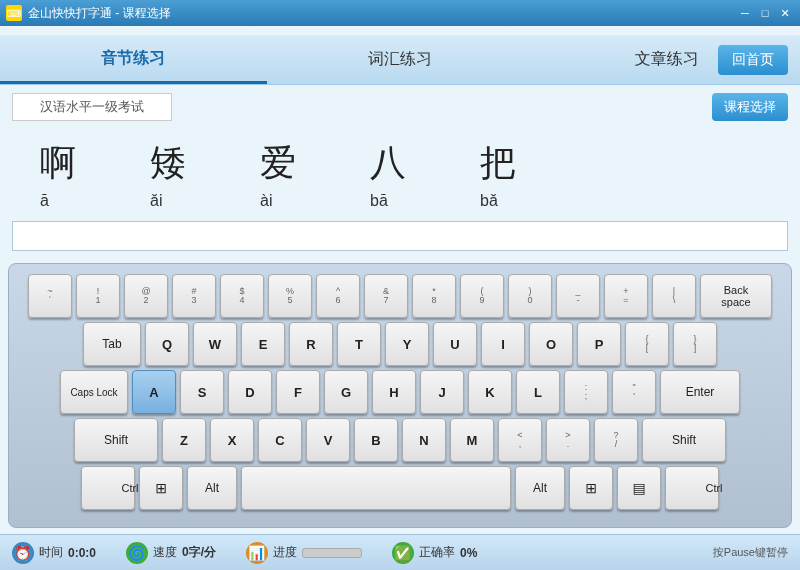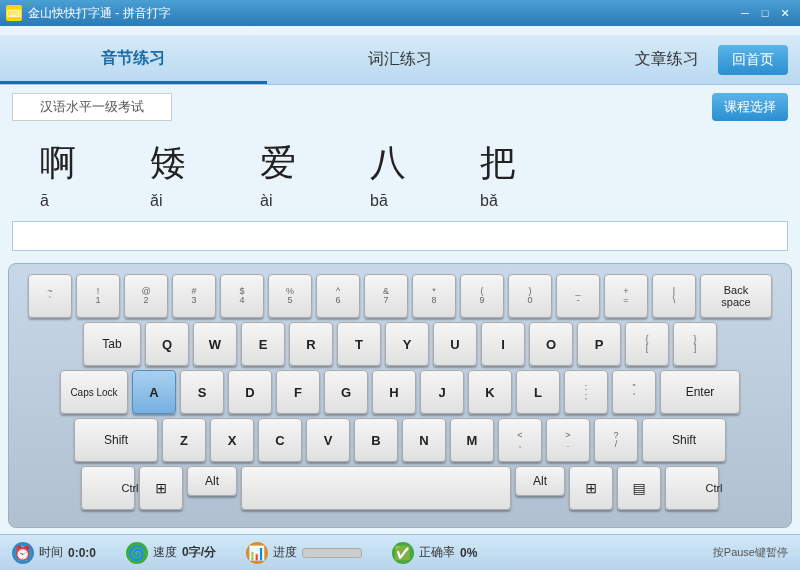--- a/index.html
+++ b/index.html
@@ -167,21 +167,21 @@
     
     .key-1u { width: 44px; height: 44px; }
     .key-backspace { width: 72px; height: 44px; font-size: 11px; }
     .key-tab { width: 58px; height: 44px; font-size: 11px; }
     .key-capslock { width: 68px; height: 44px; font-size: 11px; }
     .key-enter { width: 80px; height: 44px; font-size: 11px; }
     .key-shift-l { width: 84px; height: 44px; font-size: 11px; }
     .key-shift-r { width: 84px; height: 44px; font-size: 11px; }
     .key-ctrl { width: 54px; height: 44px; font-size: 11px; padding-left: 44px; }
     .key-win { width: 44px; height: 44px; font-size: 11px; }
-    .key-alt { width: 50px; height: 30px; font-size: 11px; }
+    .key-alt { width: 50px; height: 44px; font-size: 11px; }
     .key-space { width: 270px; height: 44px; font-size: 11px; }
     .key-fn { width: 44px; height: 44px; font-size: 11px; }
 
     
     .status-bar {
       background: linear-gradient(to bottom, #d0e8f8, #b8d4ec);
       border-top: 1px solid #a0c0dc;
       height: 36px;
       display: flex;
       align-items: center;
@@ -200,21 +200,21 @@
     .pause-hint { margin-left: auto; font-size: 11px; color: #555; text-align: right; }
 
     .progress-bar-bg { width: 60px; height: 10px; background: #ccc; border-radius: 3px; border: 1px solid #aaa; }
     .progress-bar-fill { height: 100%; background: #5ab45a; border-radius: 3px; }
   </style>
 </head>
 <body>
 
 <div class="title-bar">
   <div class="title-bar-icon">⌨</div>
-  <span class="title-bar-text">金山快快打字通 - 拼音打字</span>
+  <span class="title-bar-text">金山快快打字通 - 课程选择</span>
   <div class="title-bar-controls">
     <div class="title-bar-btn">─</div>
     <div class="title-bar-btn">□</div>
     <div class="title-bar-btn">✕</div>
   </div>
 </div>
 
 <div class="main">
 
   <div class="top-nav">

